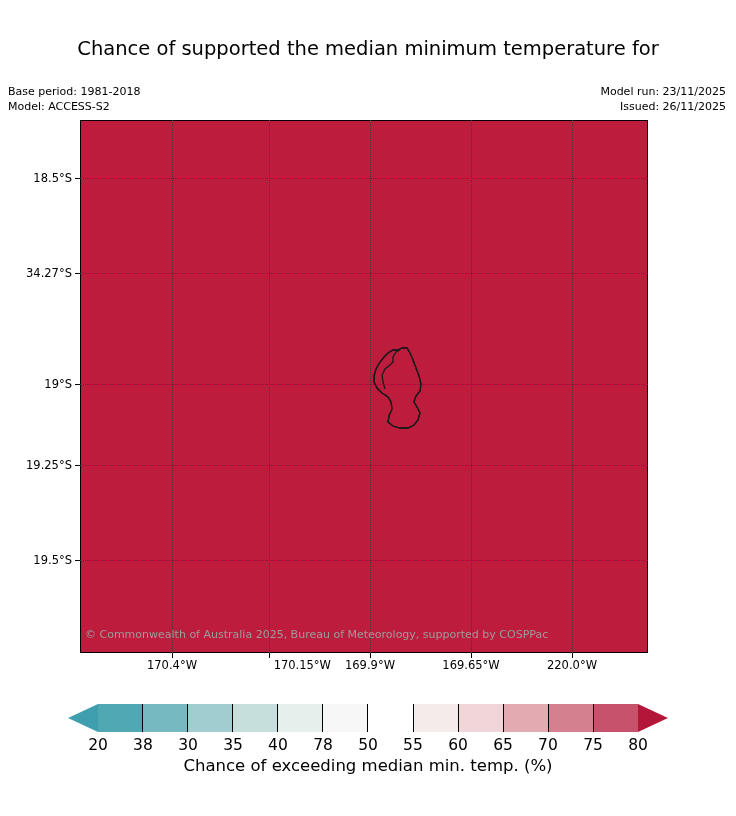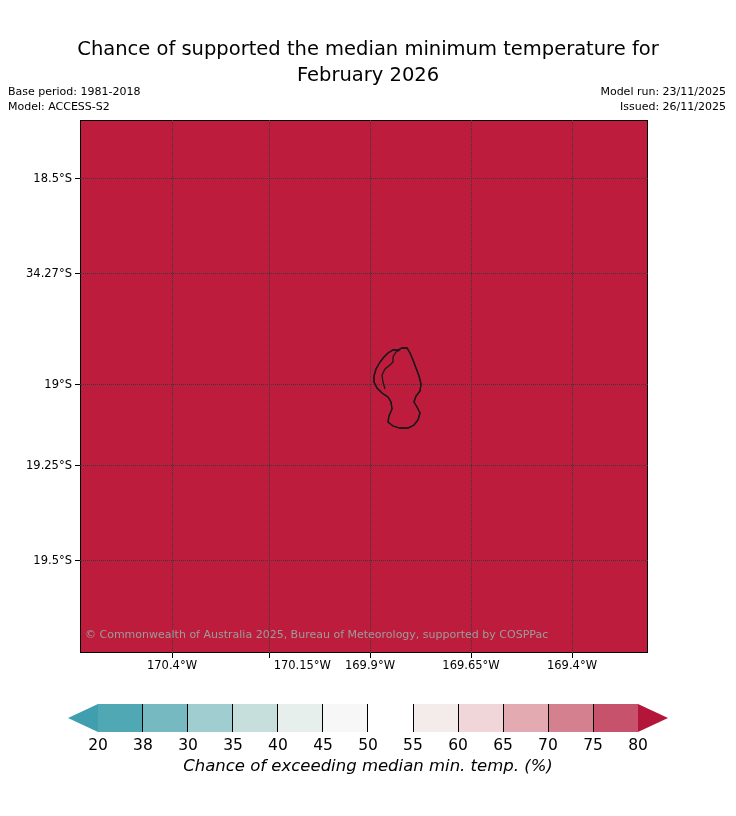--- a/index.html
+++ b/index.html
@@ -171,31 +171,29 @@
     color: #000;
   }
   .cbar-label {
     position: absolute;
     left: 0;
     top: 756px;
     width: 736px;
     text-align: center;
     font-size: 16.5px;
     color: #000;
-    font-style: italic;
   }
 </style>
 </head>
 <body>
 
 <div class="page">
 
   <div class="title">
     <span>Chance of supported the median minimum temperature for</span>
-    <span class="line2">February 2026</span>
   </div>
 
   <div class="meta meta-left">
     <div>Base period: 1981-2018</div>
     <div>Model: ACCESS-S2</div>
   </div>
 
   <div class="meta meta-right">
     <div>Model run: 23/11/2025</div>
     <div>Issued: 26/11/2025</div>
@@ -241,21 +239,21 @@
 
     <div class="tick-mark-x" style="left:92px;"></div>
     <div class="tick-label-x" style="left:92px;">170.4°W</div>
     <div class="tick-mark-x" style="left:189px;"></div>
     <div class="tick-label-x" style="left:206px;text-align:right;">170.15°W</div>
     <div class="tick-mark-x" style="left:290px;"></div>
     <div class="tick-label-x" style="left:290px;">169.9°W</div>
     <div class="tick-mark-x" style="left:391px;"></div>
     <div class="tick-label-x" style="left:391px;">169.65°W</div>
     <div class="tick-mark-x" style="left:492px;"></div>
-    <div class="tick-label-x" style="left:492px;">169.4°W</div>
+    <div class="tick-label-x" style="left:492px;">220.0°W</div>
 
     <div class="copyright">© Commonwealth of Australia 2025, Bureau of Meteorology, supported by COSPPac</div>
   </div>
 
   <div class="cbar-wrap">
     <div class="cap cap-left"></div>
     <div class="cap cap-right"></div>
     <div class="cbar">
       <div class="cell" style="background:#4fa8b4"></div>
       <div class="cell" style="background:#76b9c0"></div>
@@ -269,21 +267,21 @@
       <div class="cell" style="background:#e3aab2"></div>
       <div class="cell" style="background:#d4808f"></div>
       <div class="cell" style="background:#c6526b"></div>
     </div>
     <div class="cbar-ticks">
       <div class="cbar-tick" style="left:0%">20</div>
       <div class="cbar-tick" style="left:8.333%">38</div>
       <div class="cbar-tick" style="left:16.667%">30</div>
       <div class="cbar-tick" style="left:25%">35</div>
       <div class="cbar-tick" style="left:33.333%">40</div>
-      <div class="cbar-tick" style="left:41.667%">45</div>
+      <div class="cbar-tick" style="left:41.667%">78</div>
       <div class="cbar-tick" style="left:50%">50</div>
       <div class="cbar-tick" style="left:58.333%">55</div>
       <div class="cbar-tick" style="left:66.667%">60</div>
       <div class="cbar-tick" style="left:75%">65</div>
       <div class="cbar-tick" style="left:83.333%">70</div>
       <div class="cbar-tick" style="left:91.667%">75</div>
       <div class="cbar-tick" style="left:100%">80</div>
     </div>
   </div>
 

